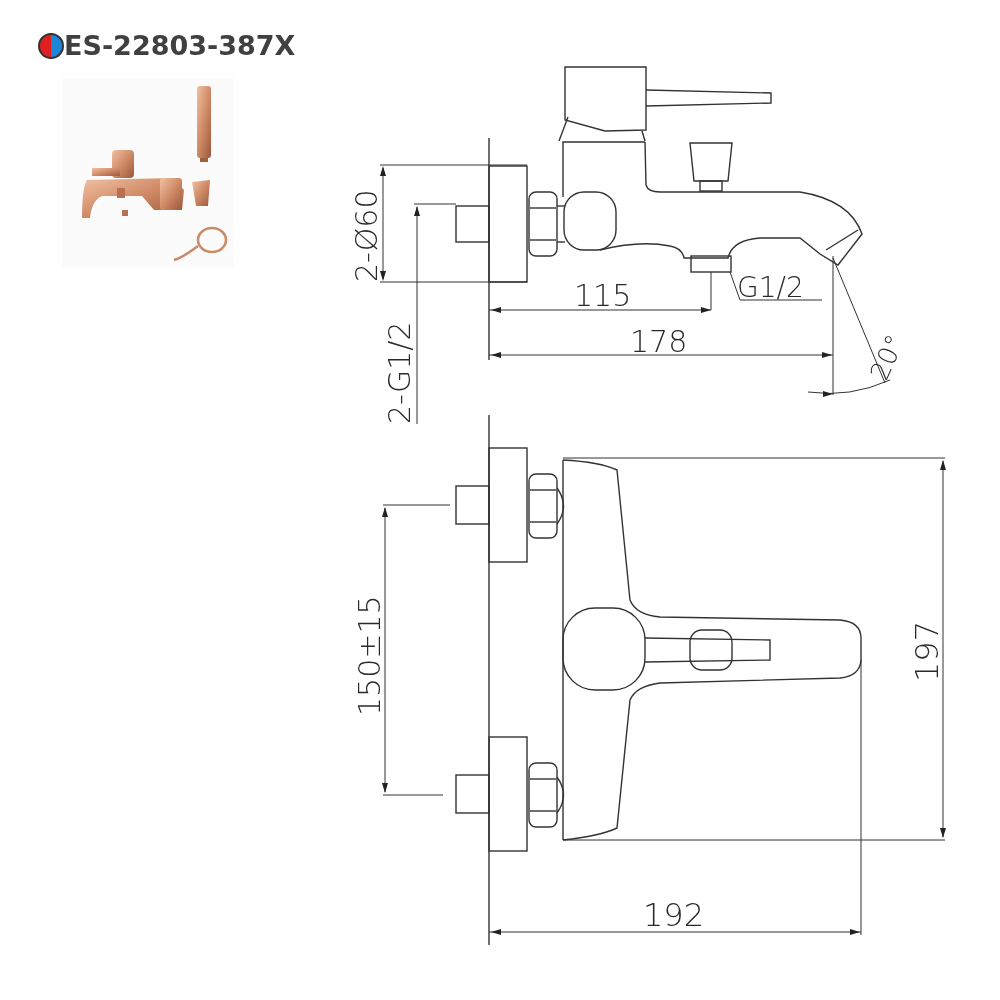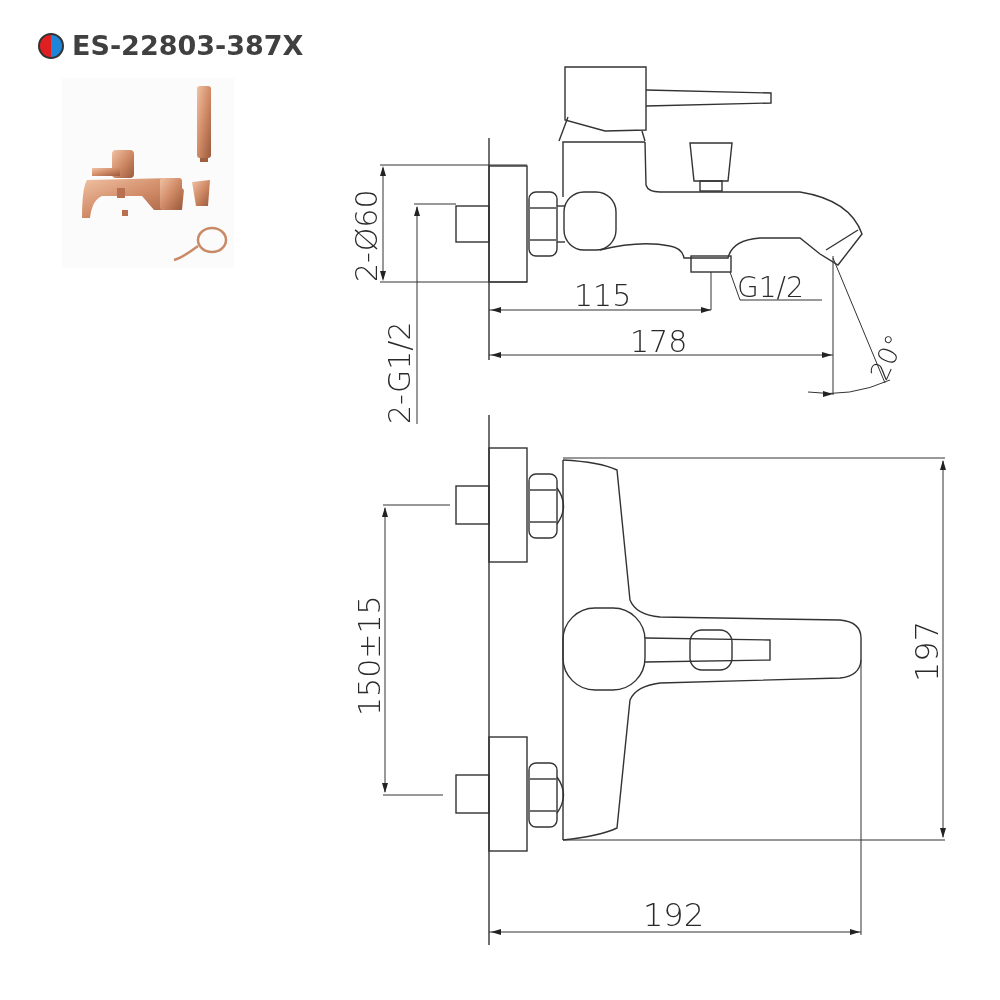--- a/index.html
+++ b/index.html
@@ -1,17 +1,17 @@
 <!DOCTYPE html>
 <html><head>
   <meta charset="utf-8">
   <style>
     html, body { margin: 0; padding: 0; background: #ffffff; }
     body { width: 1000px; height: 1000px; position: relative; overflow: hidden; font-family: "Liberation Sans", sans-serif; }
-    .header { position: absolute; left: 38px; top: 30px; display: flex; align-items: center; gap: 8px; }
+    .header { position: absolute; left: 38px; top: 30px; display: flex; align-items: center; }
     .dot { width: 26px; height: 26px; border-radius: 50%; border: 2px solid #333; box-sizing: border-box;
            background: linear-gradient(90deg, #e02020 0 50%, #1e86d8 50% 100%); }
     .title { font-family: "DejaVu Sans", sans-serif; font-weight: bold; font-size: 27px; color: #404040; letter-spacing: 0px; }
     .photo { position: absolute; left: 62px; top: 78px; width: 172px; height: 190px; background: #fbfbfb; }
     svg.drawing { position: absolute; left: 0; top: 0; }
     .dim { font-family: "DejaVu Sans", sans-serif; font-weight: 200; fill: #2a2a2a; }
   </style>
 </head>
 <body>
 

